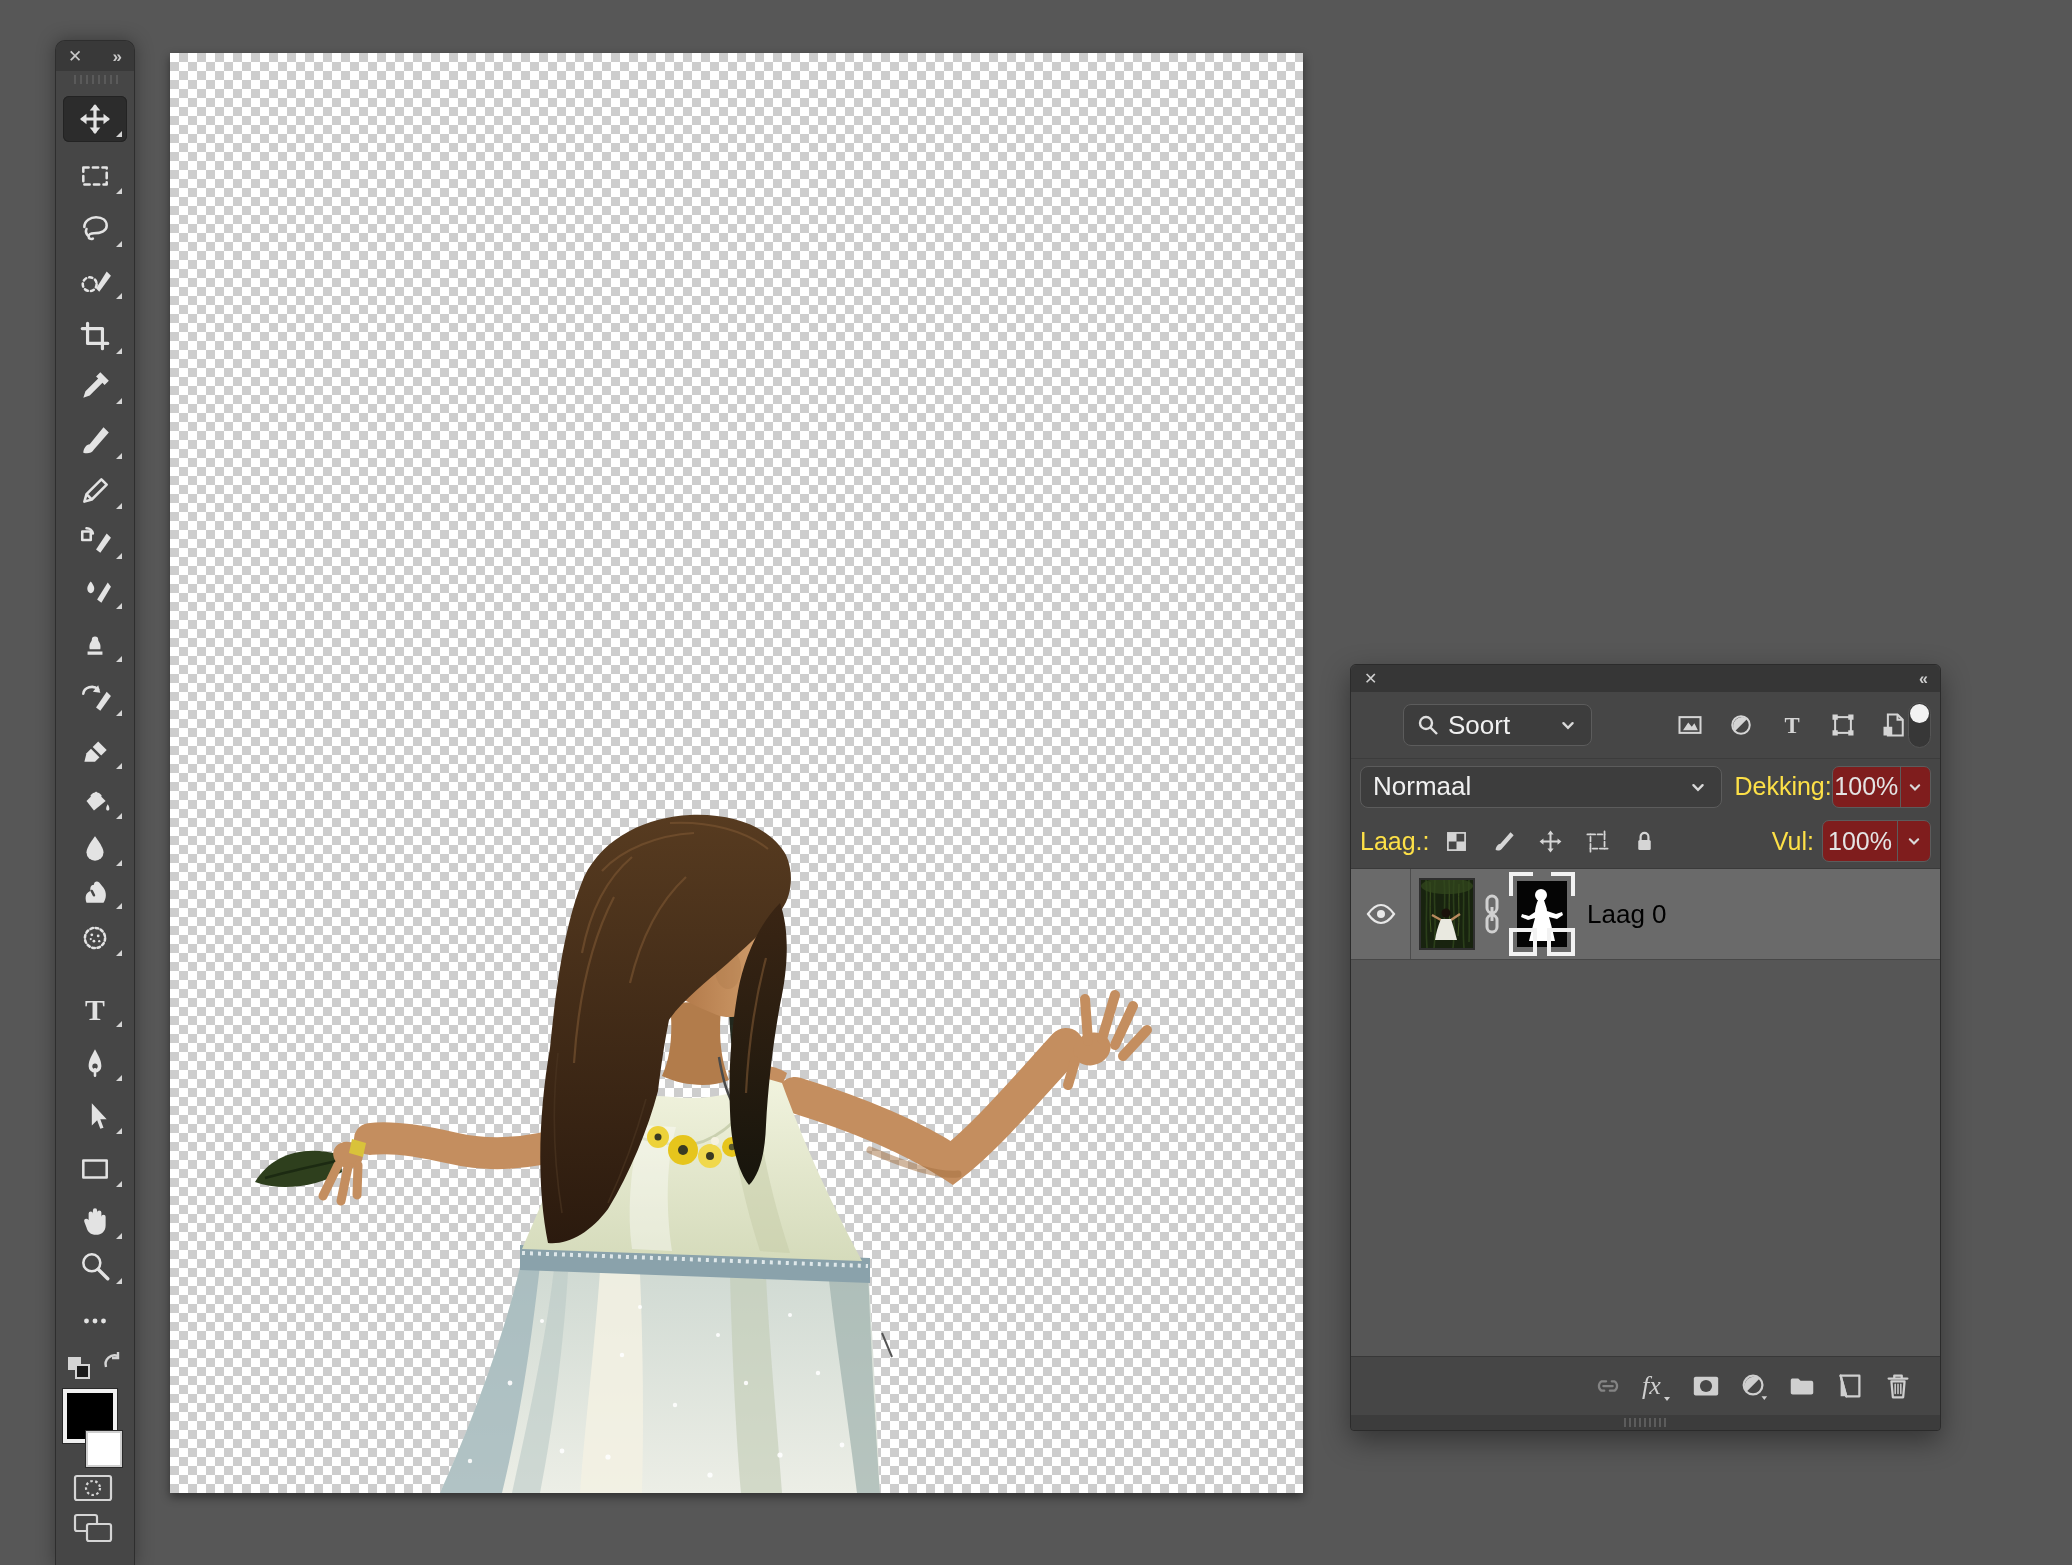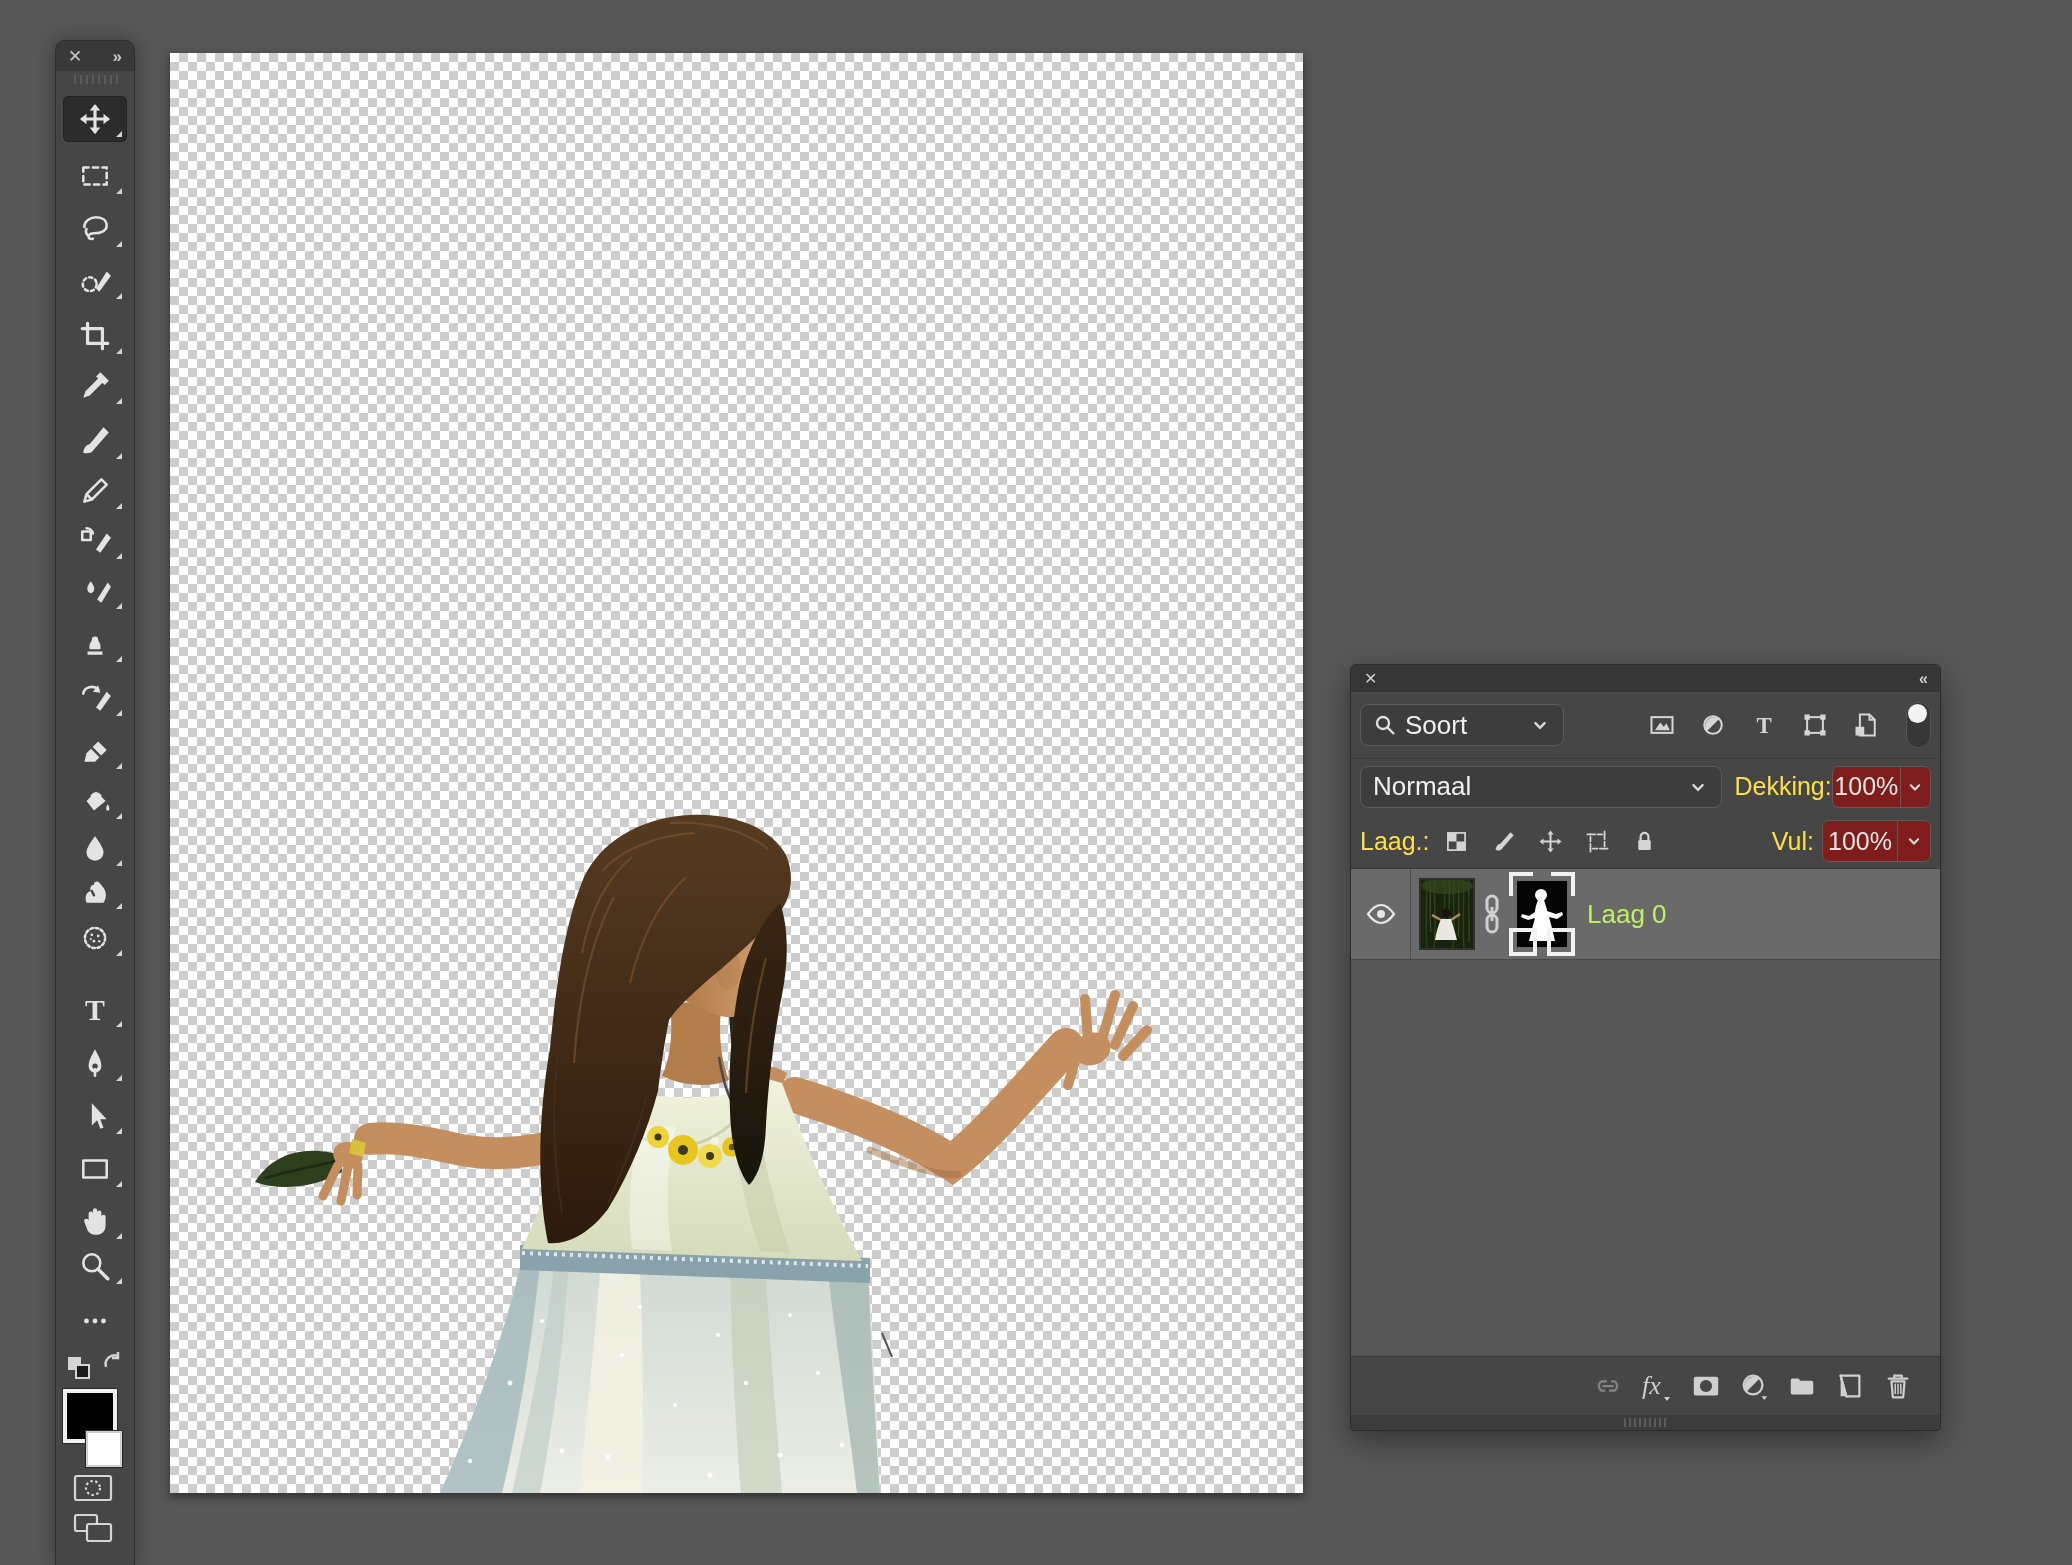--- a/index.html
+++ b/index.html
@@ -53,21 +53,21 @@
           justify-content:space-between;}
   .p-tab{background:#464646;min-width:92px;display:flex;align-items:center;padding:0 16px;
          font-size:25px;font-weight:bold;color:#f2f2f2;border-radius:2px 2px 0 0;}
   .burger{align-self:center;margin-right:12px;width:26px;height:17px;
           background:repeating-linear-gradient(#d8d8d8 0 3px,transparent 3px 7px);}
   .row{display:flex;align-items:center;padding:0 9px;}
   .filter-row{height:66px;border-bottom:1px solid #3c3c3c;}
   .dd{background:#3d3d3d;border:1px solid #5c5c5c;border-radius:8px;height:40px;
       display:flex;align-items:center;padding:0 12px;color:#f0f0f0;font-size:26px;}
   .dd .chev{margin-left:auto;}
-  .soort-dd{width:178px;}
+  .soort-dd{width:178px;margin-left:43px;}
   .ficons{display:flex;align-items:center;gap:23px;margin-left:84px;}
   .ficons svg{stroke:#d5d5d5;fill:none;stroke-width:2.3;}
   .ficons svg .f{fill:#d5d5d5;stroke:none;}
   .ficons svg text{fill:#d5d5d5;stroke:none;font-weight:bold;}
   .pill{margin-left:auto;width:23px;height:44px;background:#373737;border:1px solid #555;
         border-radius:12px;position:relative;}
   .pill .ball{position:absolute;left:1px;top:1px;width:19px;height:19px;border-radius:50%;
               background:#f2f2f2;}
   .blend-row{height:55px;}
   .blend-dd{width:370px;}
@@ -92,21 +92,21 @@
             justify-content:center;}
   .bracket{position:absolute;inset:0;}
   .bracket:before,.bracket:after,.maskwrap .bk2:before,.maskwrap .bk2:after{content:"";
      position:absolute;width:20px;height:20px;border:4px solid #f2f2f2;}
   .bracket:before{left:0;top:0;border-right:none;border-bottom:none;}
   .bracket:after{right:0;top:0;border-left:none;border-bottom:none;}
   .bk2{position:absolute;inset:0;}
   .bk2:before{left:0;bottom:0;border-right:none;border-top:none;}
   .bk2:after{right:0;bottom:0;border-left:none;border-top:none;}
   .mask{width:50px;height:66px;background:#050505;}
-  .layer-name{font-size:26px;color:#bef264;margin-left:12px;}
+  .layer-name{font-size:26px;color:#000000;margin-left:12px;}
   .footer{height:58px;border-top:1px solid #383838;display:flex;align-items:center;
           justify-content:flex-end;gap:16px;padding-right:26px;}
   .footer svg{stroke:#cfcfcf;fill:none;stroke-width:2.4;stroke-linecap:round;stroke-linejoin:round;}
   .footer svg .f{fill:#cfcfcf;stroke:none;}
   .footer svg text{fill:#cfcfcf;stroke:none;}
   .footer .dim{opacity:.45;}
   .p-bottom{height:15px;background:#3c3c3c;border-radius:0 0 4px 4px;display:flex;
             align-items:center;justify-content:center;}
   .p-grip{width:44px;height:9px;
           background:repeating-linear-gradient(90deg,#5c5c5c 0 2px,transparent 2px 5px);}

